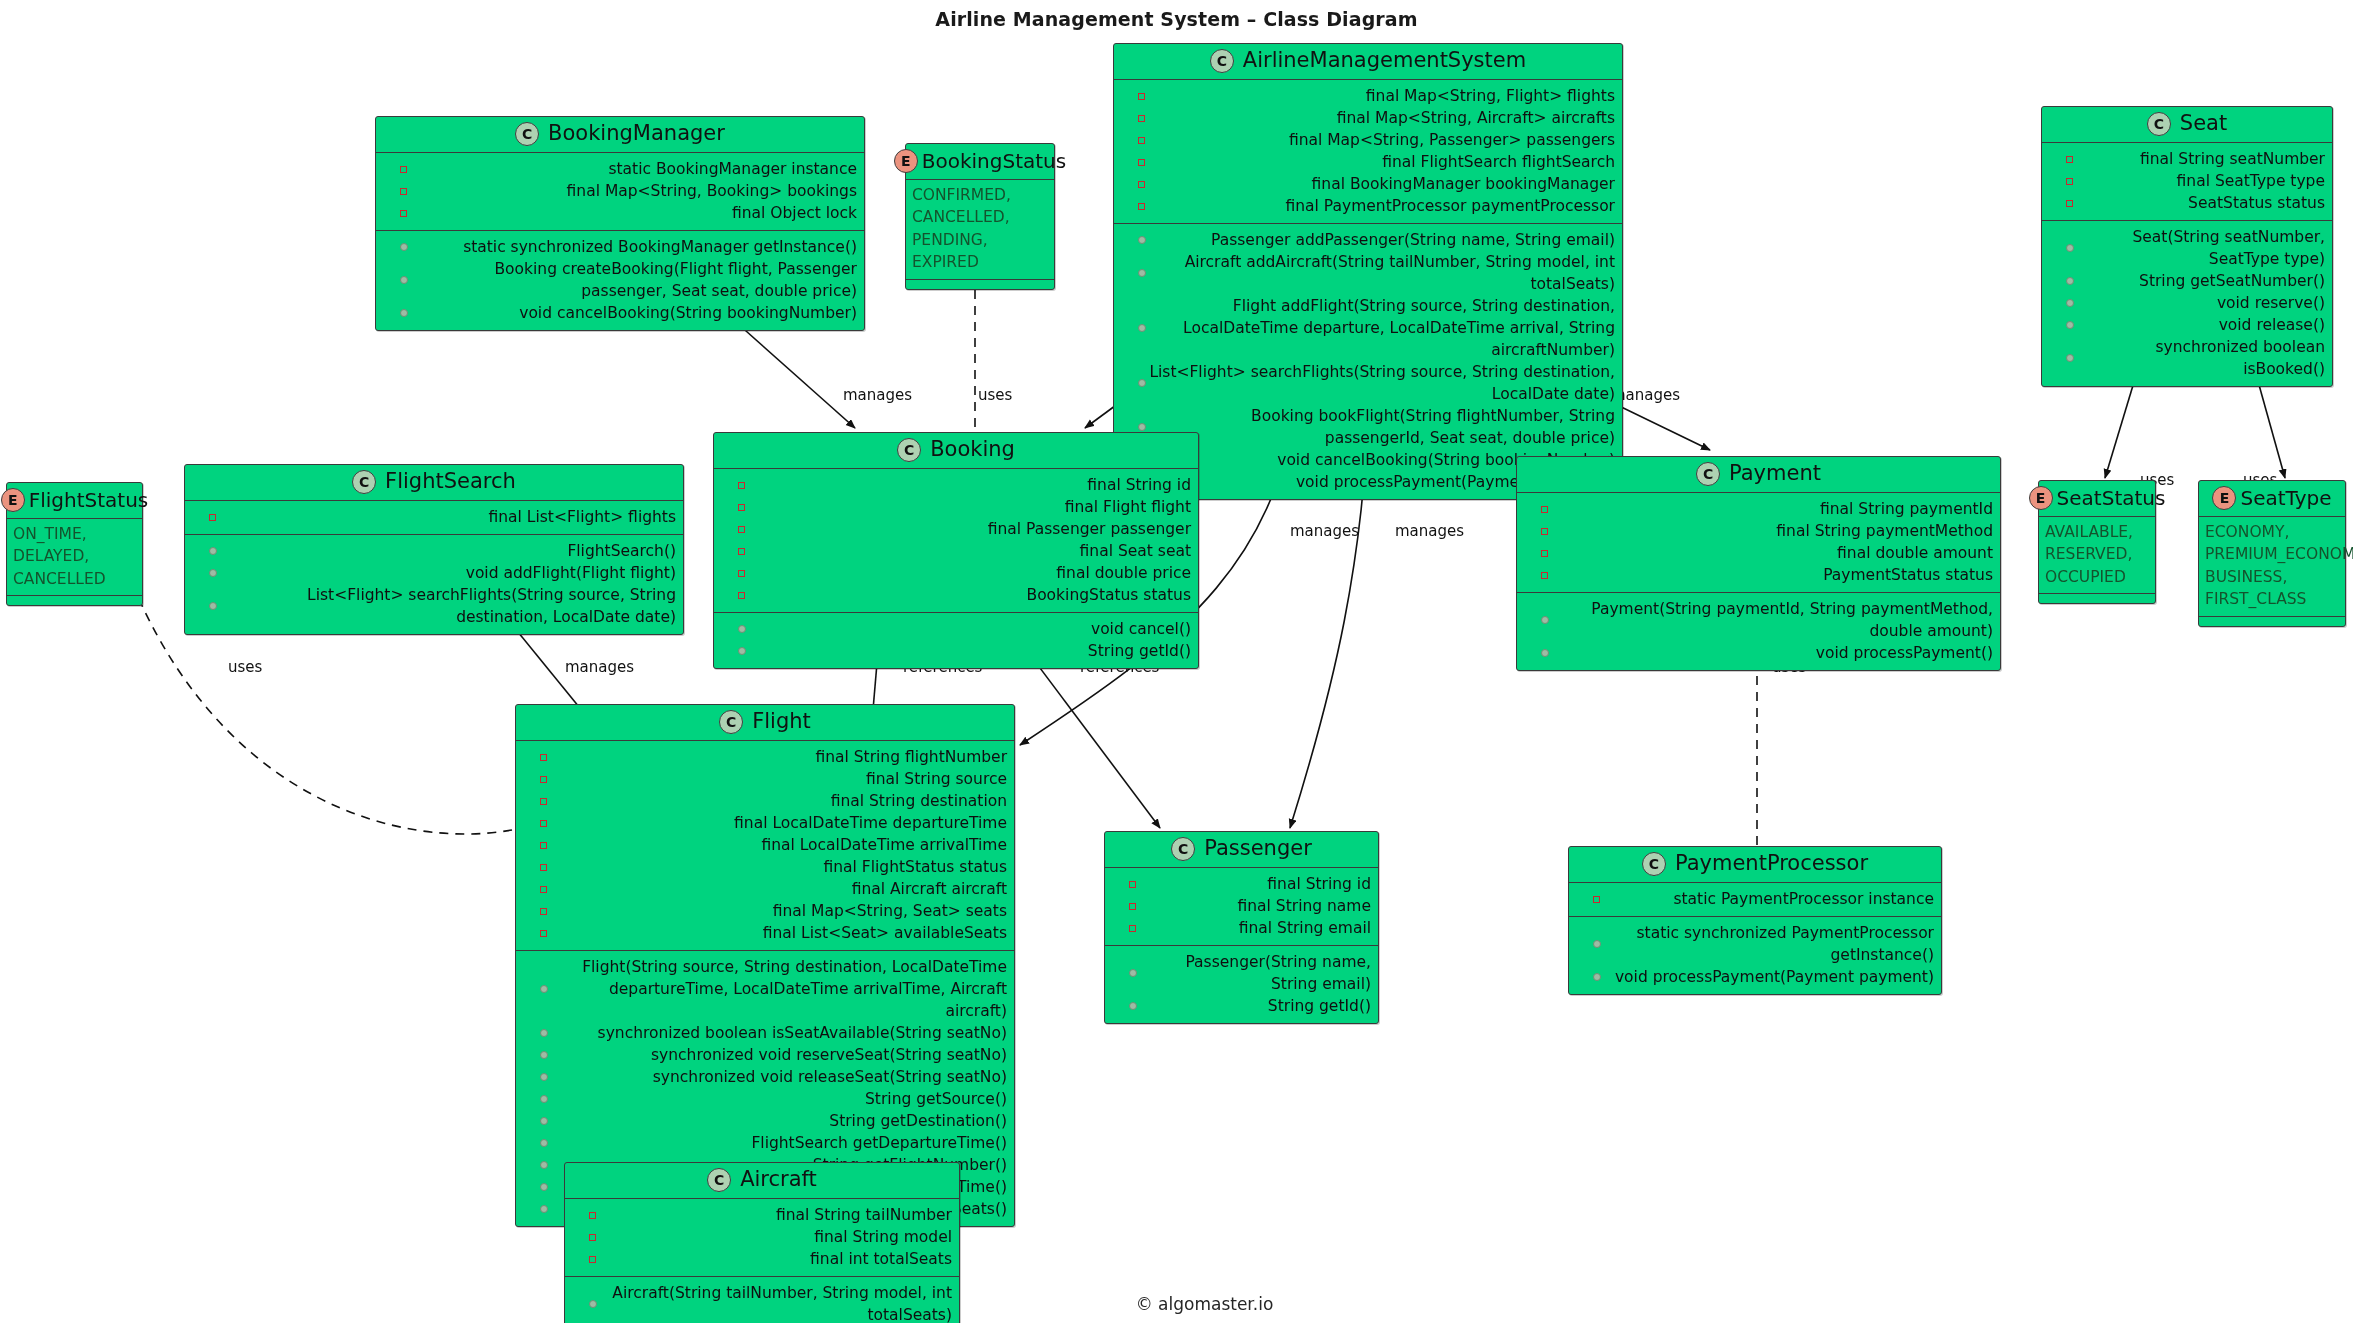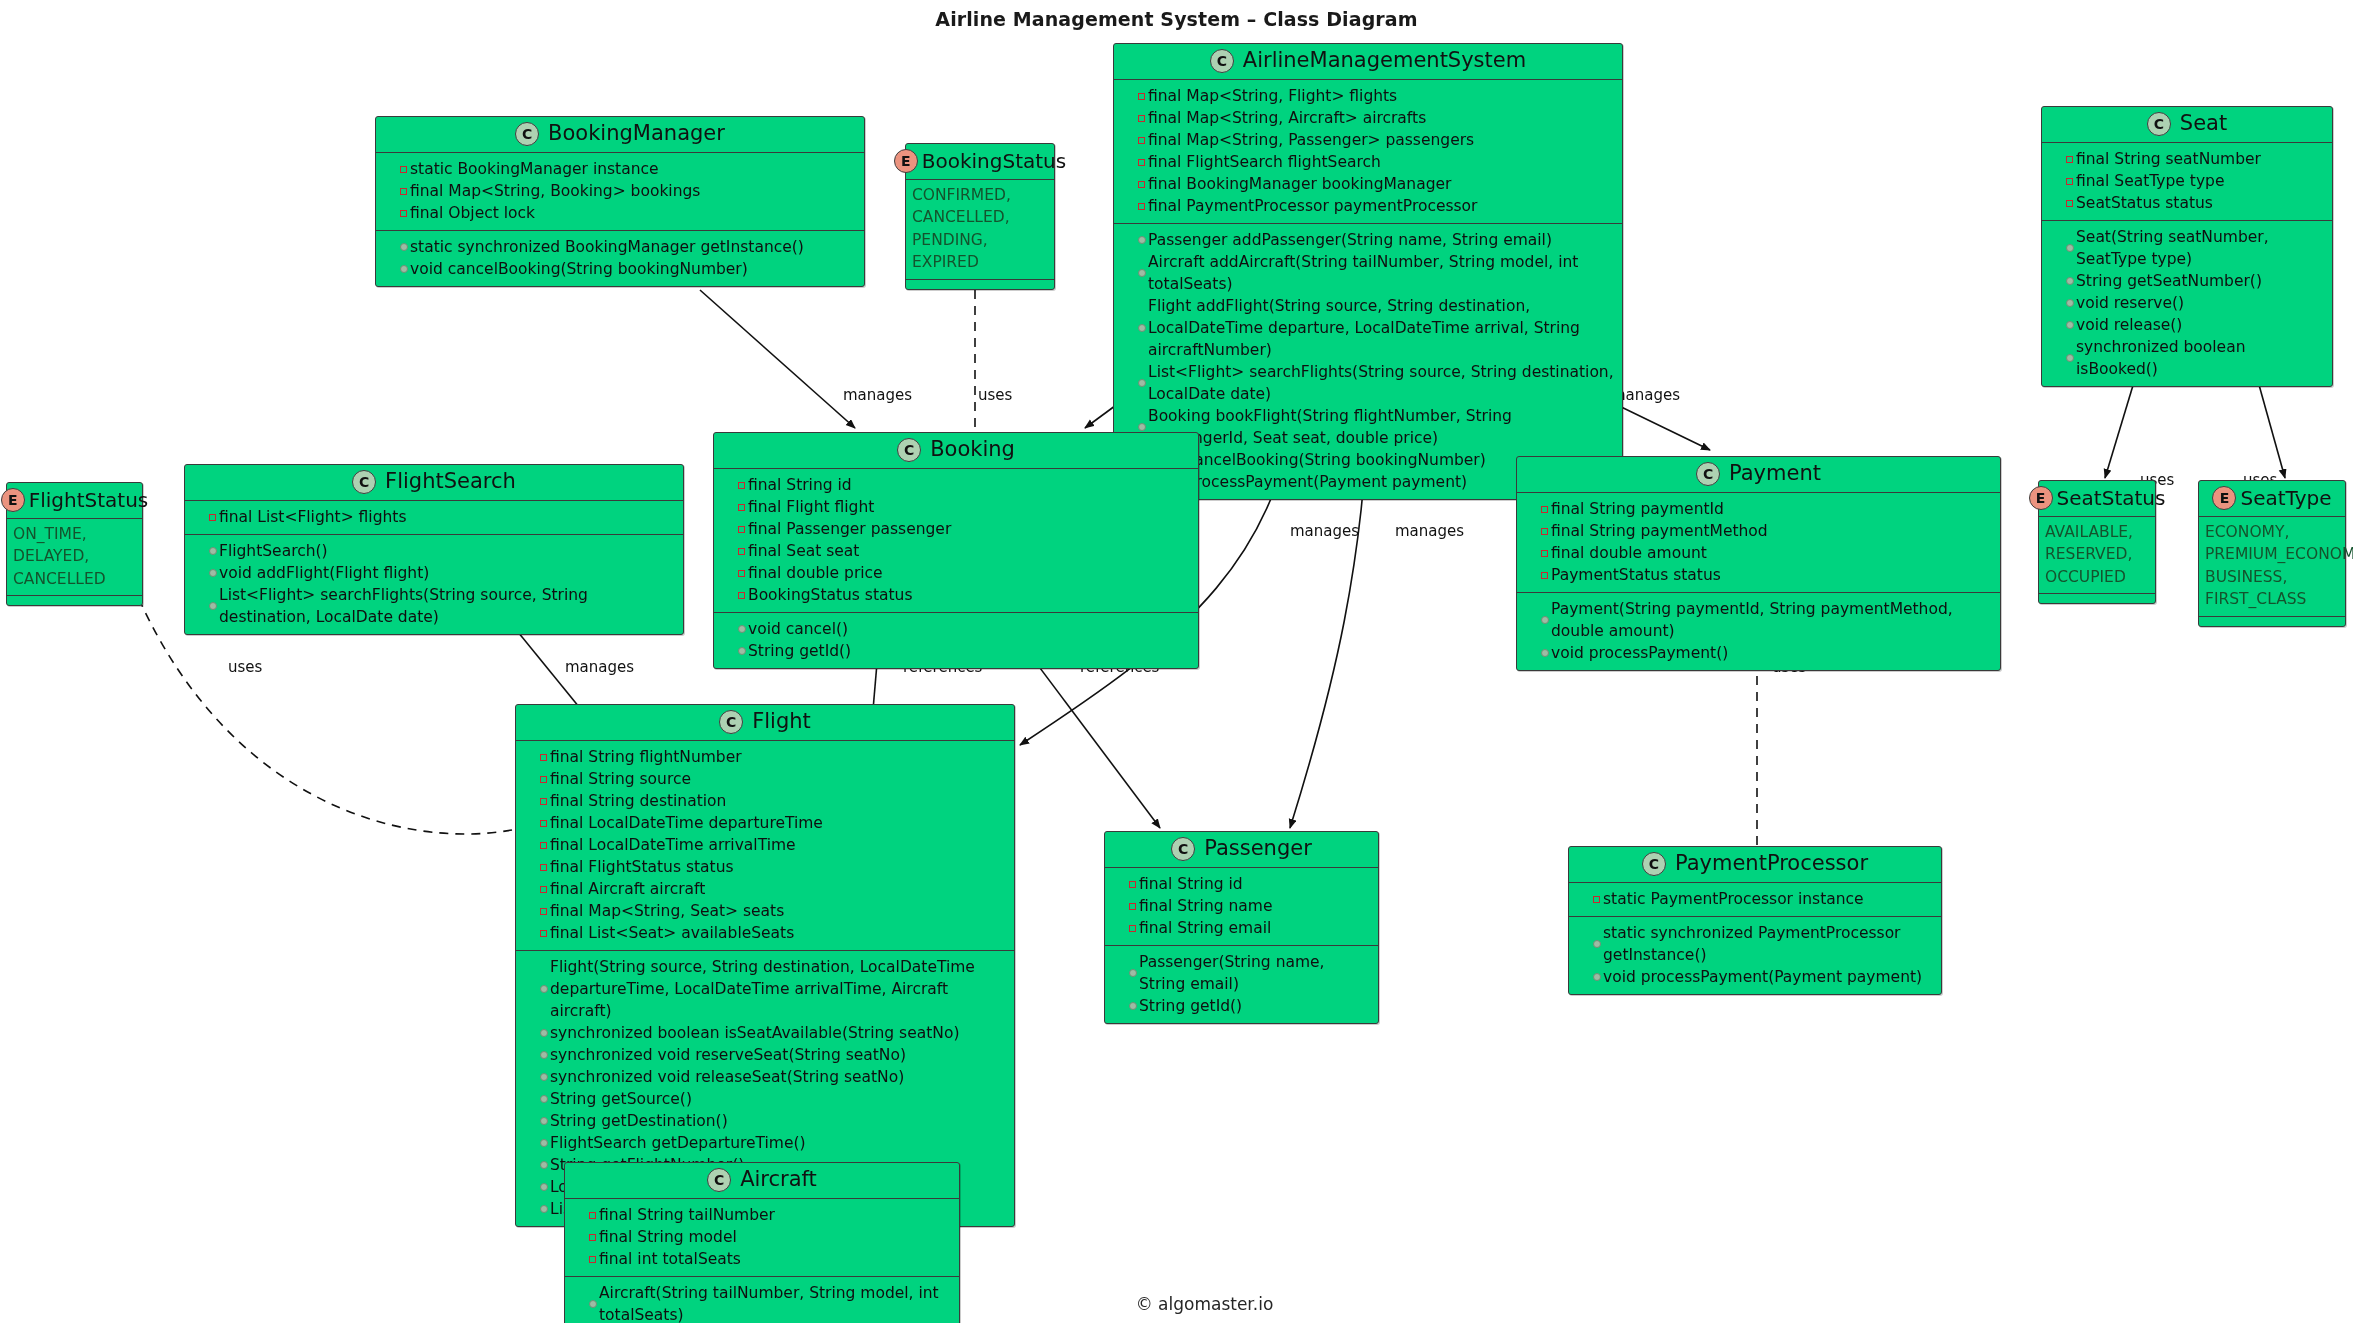--- a/index.html
+++ b/index.html
@@ -83,20 +83,21 @@
     font-size: 14px;
     font-weight: bold;
     color: #111;
     line-height: 1;
   }
   .stereo.cls { background: #ADD1B2; }
   .stereo.enm { background: #EB937F; }
   .compartment {
     padding: 5px 7px 6px 21px;
     border-bottom: 1px solid #3a3a3a;
+    text-align: right;
   }
   .compartment:last-child {
     border-bottom: none;
   }
   .row {
     display: flex;
     align-items: flex-start;
     font-size: 15.5px;
     color: #0f0f0f;
     line-height: 1.42;
@@ -328,20 +329,26 @@
       <div class="row">
           <span class="marker">
             <i class="ci"></i>
           </span>
           <span class="rowtext">static synchronized BookingManager getInstance()</span>
         </div>
       <div class="row">
           <span class="marker">
             <i class="ci"></i>
           </span>
+          <span class="rowtext">Booking createBooking(Flight flight, Passenger passenger, Seat seat, double price)</span>
+        </div>
+      <div class="row">
+          <span class="marker">
+            <i class="ci"></i>
+          </span>
           <span class="rowtext">void cancelBooking(String bookingNumber)</span>
         </div>
     </div>
   </div>
 
   <div class="node enum" style="left:905px; top:143px; width:150px;">
     <div class="node-header">
       <span class="stereo enm">E</span>
       <span>BookingStatus</span>
     </div>

